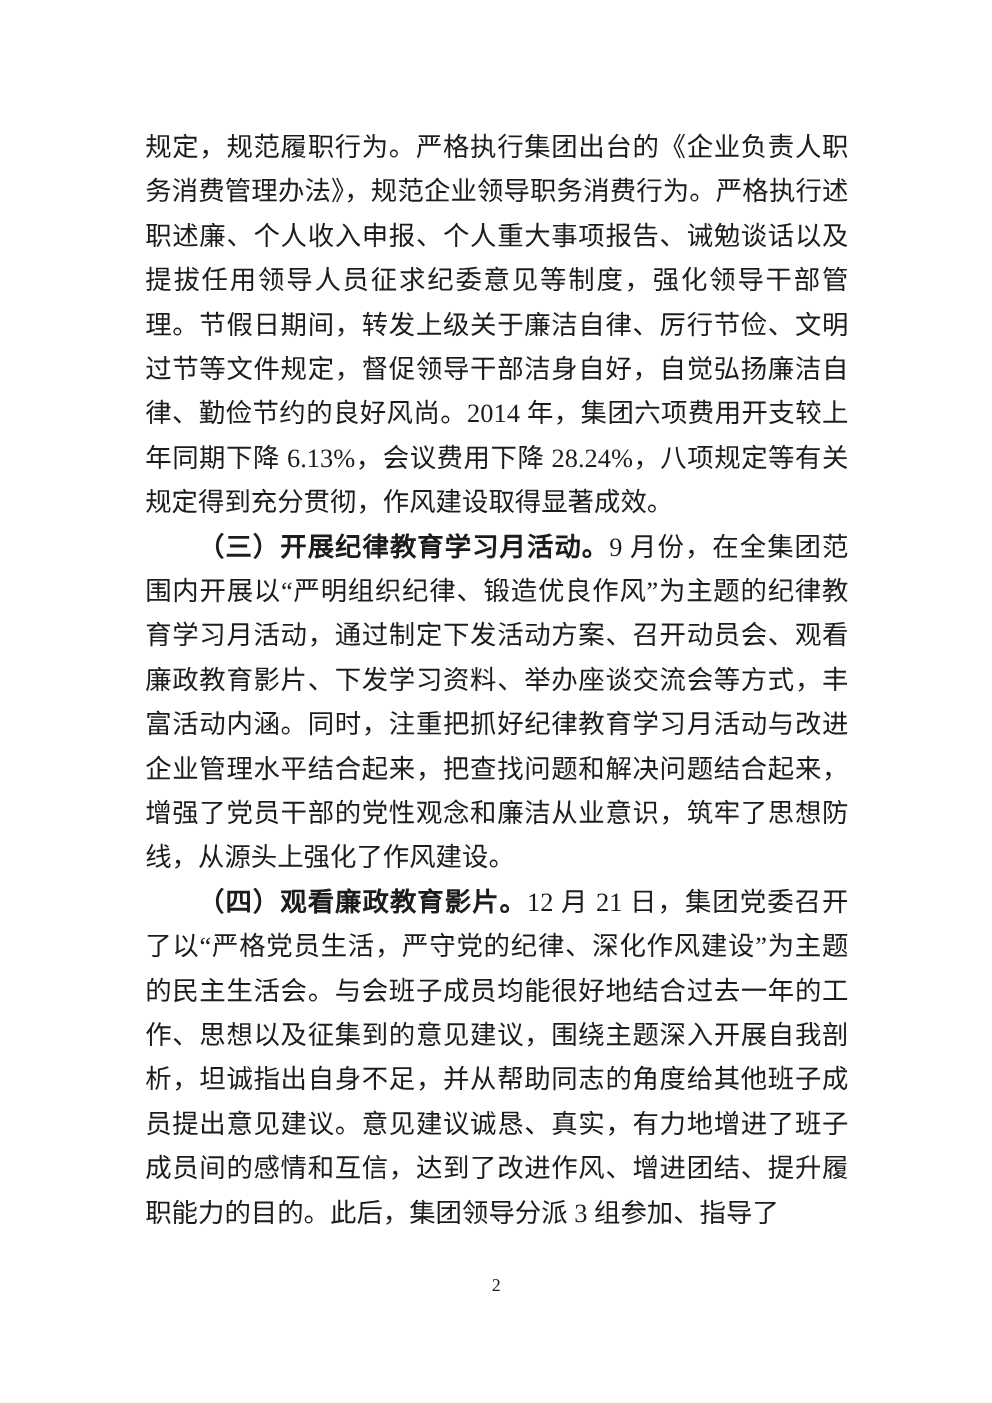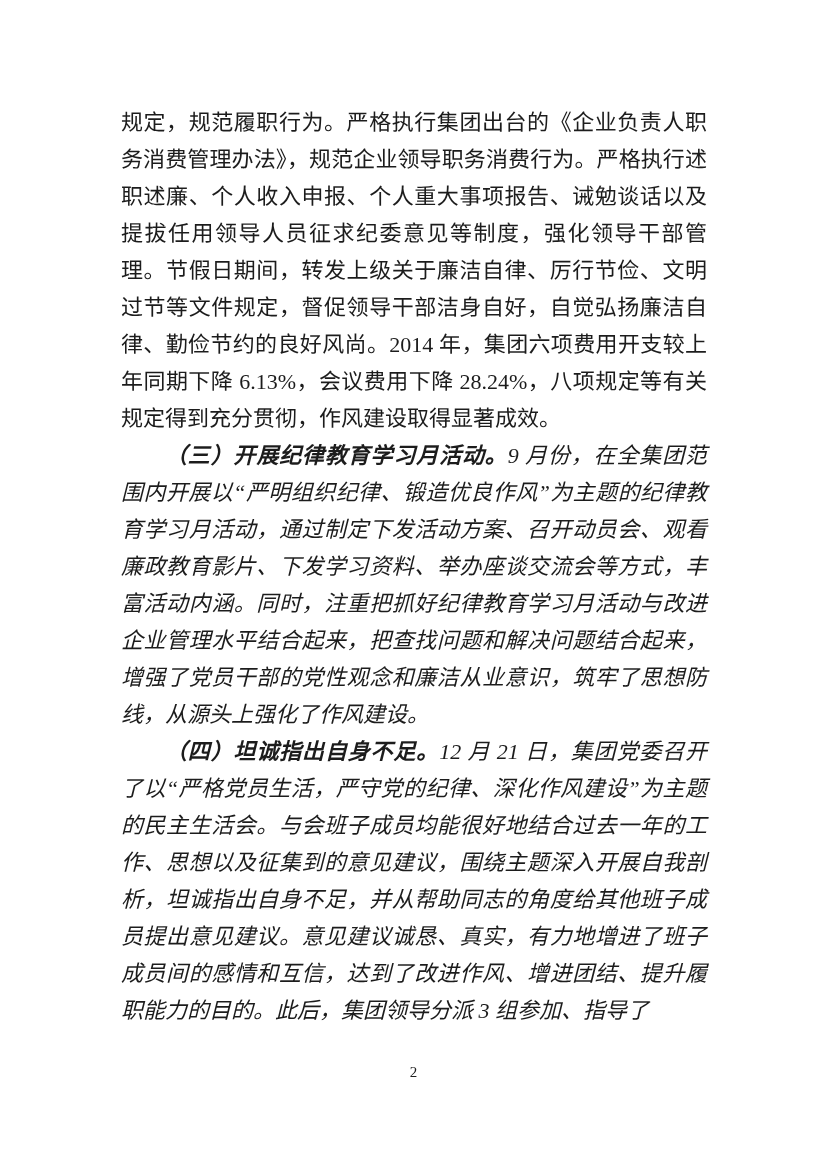--- a/index.html
+++ b/index.html
@@ -26,21 +26,20 @@
     line-height: 37px;
   }
   .para {
     margin: 0;
     text-align: justify;
     text-justify: inter-ideograph;
     word-break: break-all;
   }
   .para.indent {
     text-indent: 2em;
-    font-style: italic;
   }
   .para strong {
     font-weight: bold;
   }
   .page-number {
     position: absolute;
     top: 1062px;
     left: 0;
     right: 0;
     text-align: center;
@@ -49,16 +48,16 @@
     color: #1c1c1c;
   }
 </style>
 </head>
 <body>
 
 <div class="page">
   <div class="doc-body" id="doc-body">
       <p class="para"><span>规定，规范履职行为。严格执行集团出台的《企业负责人职务消费管理办法》，规范企业领导职务消费行为。严格执行述职述廉、个人收入申报、个人重大事项报告、诫勉谈话以及提拔任用领导人员征求纪委意见等制度，强化领导干部管理。节假日期间，转发上级关于廉洁自律、厉行节俭、文明过节等文件规定，督促领导干部洁身自好，自觉弘扬廉洁自律、勤俭节约的良好风尚。2014 年，集团六项费用开支较上年同期下降 6.13%，会议费用下降 28.24%，八项规定等有关规定得到充分贯彻，作风建设取得显著成效。</span></p>
       <p class="para indent"><strong>（三）开展纪律教育学习月活动。</strong><span>9 月份，在全集团范围内开展以“严明组织纪律、锻造优良作风”为主题的纪律教育学习月活动，通过制定下发活动方案、召开动员会、观看廉政教育影片、下发学习资料、举办座谈交流会等方式，丰富活动内涵。同时，注重把抓好纪律教育学习月活动与改进企业管理水平结合起来，把查找问题和解决问题结合起来，增强了党员干部的党性观念和廉洁从业意识，筑牢了思想防线，从源头上强化了作风建设。</span></p>
-      <p class="para indent"><strong>（四）坦诚指出自身不足。</strong><span>12 月 21 日，集团党委召开了以“严格党员生活，严守党的纪律、深化作风建设”为主题的民主生活会。与会班子成员均能很好地结合过去一年的工作、思想以及征集到的意见建议，围绕主题深入开展自我剖析，坦诚指出自身不足，并从帮助同志的角度给其他班子成员提出意见建议。意见建议诚恳、真实，有力地增进了班子成员间的感情和互信，达到了改进作风、增进团结、提升履职能力的目的。此后，集团领导分派 3 组参加、指导了</span></p>
+      <p class="para indent"><strong>（四）观看廉政教育影片。</strong><span>12 月 21 日，集团党委召开了以“严格党员生活，严守党的纪律、深化作风建设”为主题的民主生活会。与会班子成员均能很好地结合过去一年的工作、思想以及征集到的意见建议，围绕主题深入开展自我剖析，坦诚指出自身不足，并从帮助同志的角度给其他班子成员提出意见建议。意见建议诚恳、真实，有力地增进了班子成员间的感情和互信，达到了改进作风、增进团结、提升履职能力的目的。此后，集团领导分派 3 组参加、指导了</span></p>
     </div>
   <div class="page-number">2</div>
 </div>
 
 </body></html>

